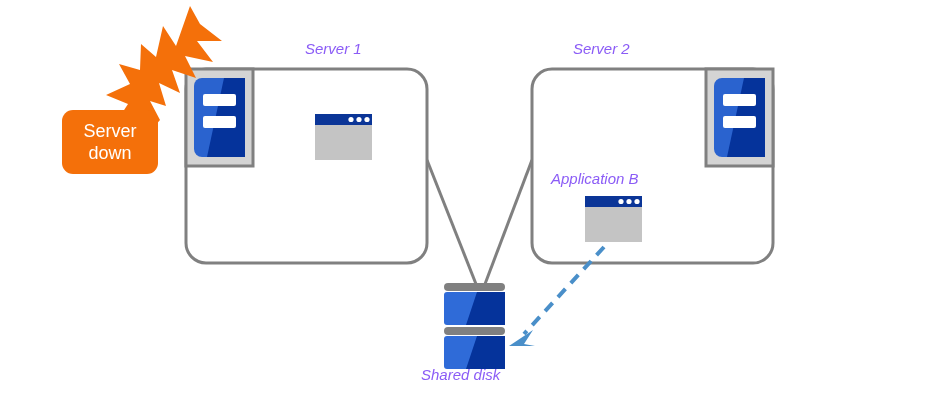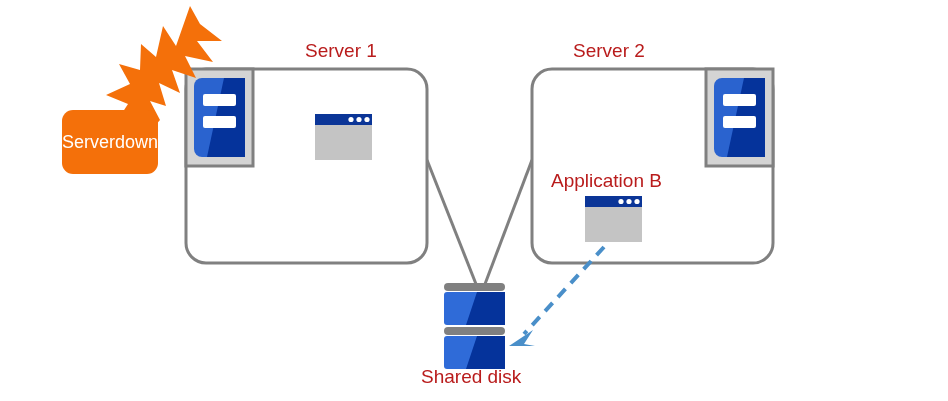--- a/index.html
+++ b/index.html
@@ -19,45 +19,46 @@
   }
   #diagram-svg {
     position: absolute;
     left: 0;
     top: 0;
     width: 948px;
     height: 401px;
   }
   .lbl {
     position: absolute;
-    color: #b91c1c;
-    font-size: 19px;
+    color: #8b5cf6;
+    font-size: 15px;
     line-height: 1;
     white-space: pre;
     font-family: "Liberation Sans", sans-serif;
+    font-style: italic;
   }
   #server1-title { left: 305px; top: 41px; }
   #server2-title { left: 573px; top: 41px; }
   #app-a-title   { left: 283px; top: 89px; }
   #app-b-title   { left: 551px; top: 171px; }
   #shared-disk-title { left: 421px; top: 367px; }
 
   #server-down-badge {
     position: absolute;
     left: 62px;
     top: 110px;
     width: 96px;
     height: 64px;
     background: #f4700a;
     border-radius: 11px;
     color: #ffffff;
     font-size: 18px;
     line-height: 22px;
     display: flex;
-    flex-direction: row;
+    flex-direction: column;
     align-items: center;
     justify-content: center;
     text-align: center;
   }
   #server-down-badge span { display: block; white-space: pre; }
 </style>
 </head>
 <body>
 
 <div id="canvas">

